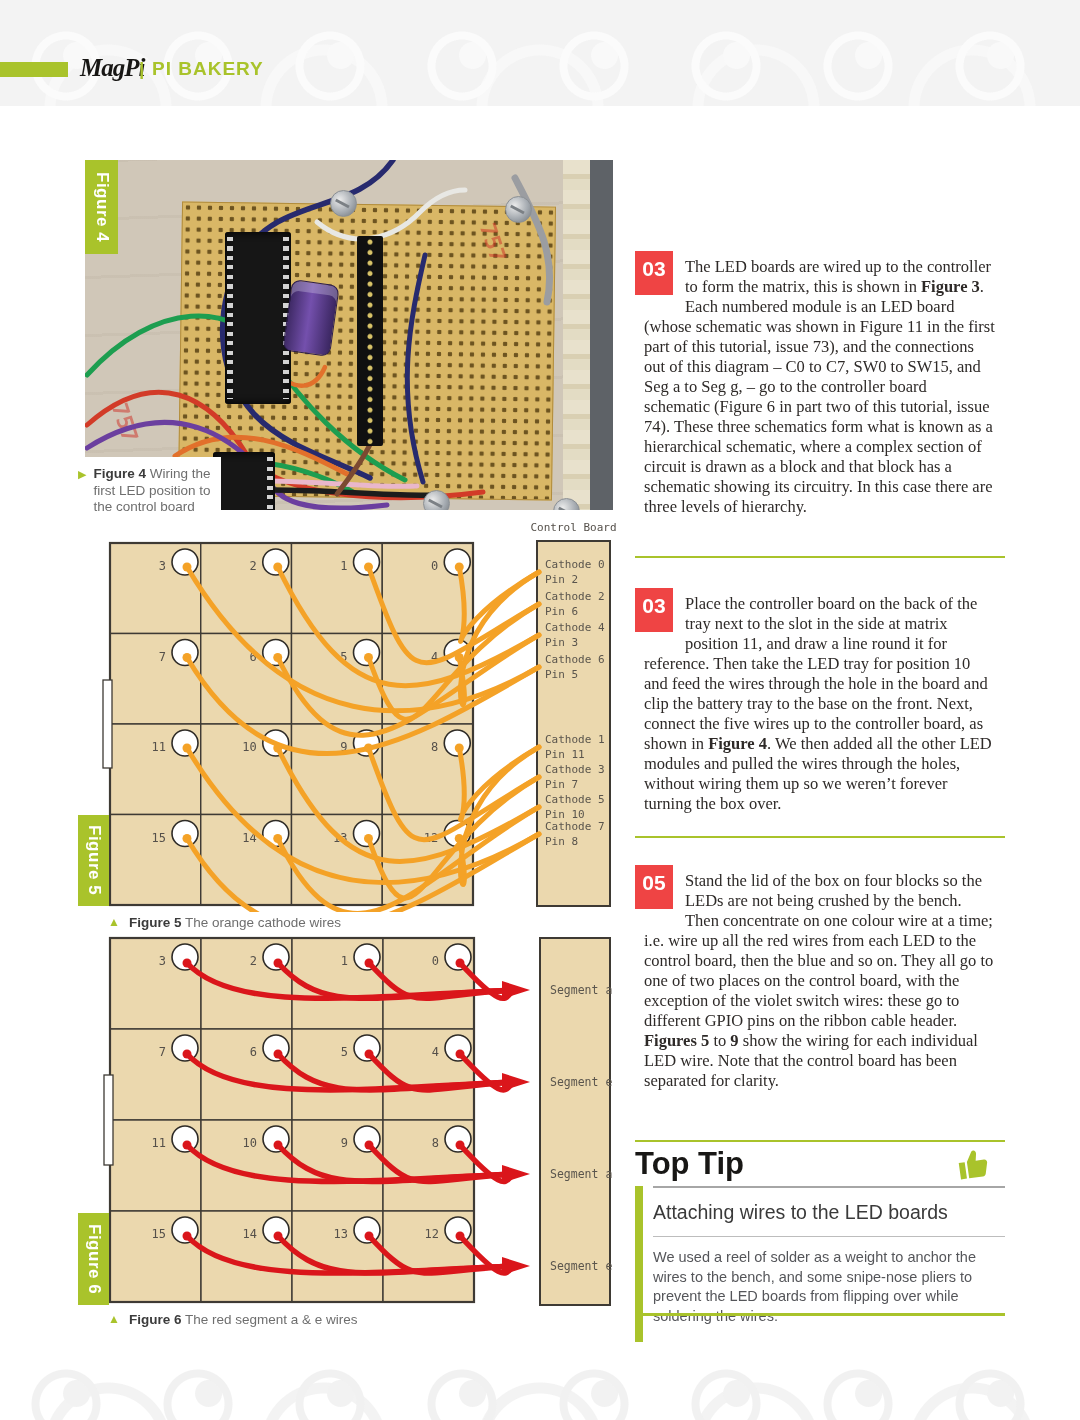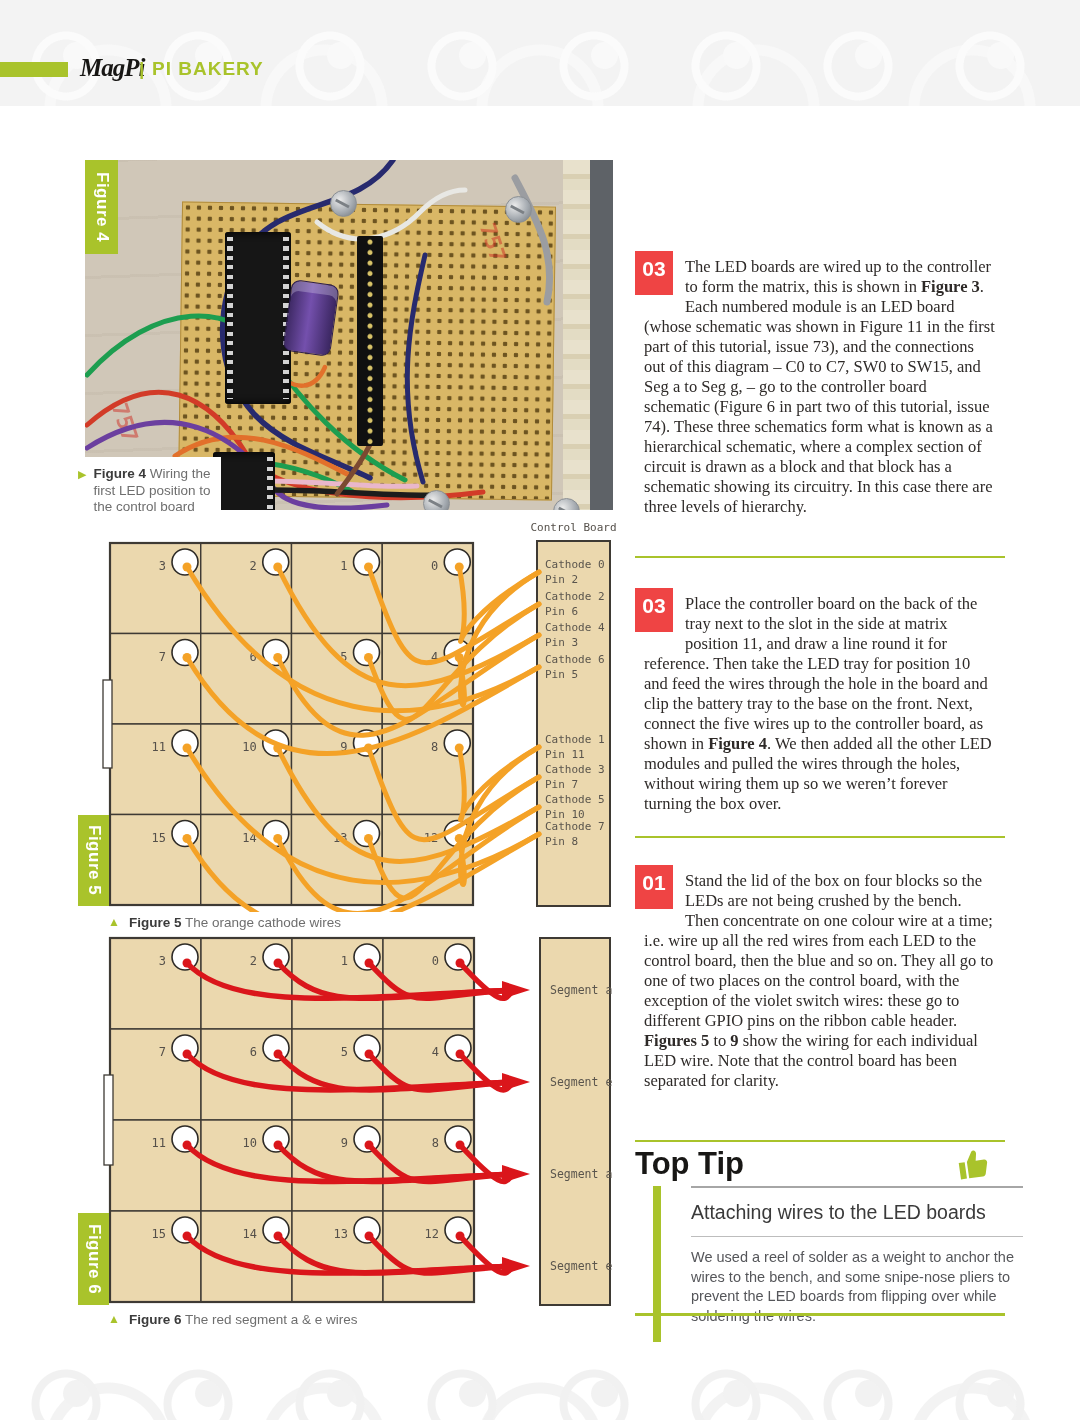--- a/index.html
+++ b/index.html
@@ -71,21 +71,21 @@
   .badge{float:left;width:38px;height:44px;background:#ef4444;border-radius:0;margin:3px 12px 4px 0;
      color:#fff;font:700 21px/36px "Liberation Sans",sans-serif;text-align:center;}
   .step h3{margin:0 0 4px 0;font:700 22px/28px "Liberation Sans",sans-serif;color:#181715;letter-spacing:-.2px;}
   .step p{margin:9px;font:16.5px/20px "Liberation Serif",serif;color:#2e2a28;}
   .step p .b{font-weight:700;}
   .hr-green{position:absolute;left:635px;width:370px;height:2px;background:#a9c32b;}
 
   
   .toptip-title{position:absolute;left:635px;top:1146px;font:700 31px "Liberation Sans",sans-serif;color:#181715;}
   .thumb{position:absolute;left:956px;top:1146px;}
-  .tipbox{position:absolute;left:635px;top:1186px;width:370px;border-left:8px solid #a9c32b;box-sizing:border-box;padding-left:30px;margin-left:18px;}
+  .tipbox{position:absolute;left:635px;top:1186px;width:370px;border-left:8px solid #a9c32b;box-sizing:border-box;padding-left:10px;}
   .tip-heading{border-top:2px solid #a6a6a6;border-bottom:1.5px solid #bdbdbd;padding:13px 0 12px;
      font:400 19.5px "Liberation Sans",sans-serif;color:#3a3a3a;}
   .tip-body{padding:11px 0 16px;font:14.5px/19.5px "Liberation Sans",sans-serif;color:#55565a;}
   .tip-bottom{position:absolute;left:635px;top:1313px;width:370px;height:3px;background:#a9c32b;}
 
   
   .footer{position:absolute;left:65px;top:1440px;display:flex;align-items:center;font-size:13.5px;color:#3b3b3b;}
   .footer .vbar{width:3px;height:15px;background:#a9c32b;}
   .footer b{color:#222;}
 </style>
@@ -358,21 +358,21 @@
     <div class="badge">03</div>
     <p><span>The LED boards are wired up to the controller to form the matrix, this is shown in </span><span class="b">Figure 3</span><span>. Each numbered module is an LED board (whose schematic was shown in Figure 11 in the first part of this tutorial, issue 73), and the connections out of this diagram – C0 to C7, SW0 to SW15, and Seg a to Seg g, – go to the controller board schematic (Figure 6 in part two of this tutorial, issue 74). These three schematics form what is known as a hierarchical schematic, where a complex section of circuit is drawn as a block and that block has a schematic showing its circuitry. In this case there are three levels of hierarchy.</span></p>
   </div>
   <div class="hr-green" style="top:556px;"></div>
   <div class="step" style="top:585px;">
     <div class="badge">03</div>
     <p><span>Place the controller board on the back of the tray next to the slot in the side at matrix position 11, and draw a line round it for reference. Then take the LED tray for position 10 and feed the wires through the hole in the board and clip the battery tray to the base on the front. Next, connect the five wires up to the controller board, as shown in </span><span class="b">Figure 4</span><span>. We then added all the other LED modules and pulled the wires through the holes, without wiring them up so we weren’t forever turning the box over.</span></p>
   </div>
   <div class="hr-green" style="top:836px;"></div>
   <div class="step" style="top:862px;">
-    <div class="badge">01</div>
+    <div class="badge">05</div>
     <p><span>Stand the lid of the box on four blocks so the LEDs are not being crushed by the bench. Then concentrate on one colour wire at a time; i.e. wire up all the red wires from each LED to the control board, then the blue and so on. They all go to one of two places on the control board, with the exception of the violet switch wires: these go to different GPIO pins on the ribbon cable header. </span><span class="b">Figures 5</span><span> to </span><span class="b">9</span><span> show the wiring for each individual LED wire. Note that the control board has been separated for clarity.</span></p>
   </div>
 
   <div class="hr-green" style="top:1140px;height:1.5px;"></div>
   <div class="toptip-title">Top Tip</div>
   <div class="thumb">
     <svg width="36" height="36" viewBox="0 0 24 24">
       <g transform="rotate(-8 12 12)">
         <path d="M2 10h4v11H2zM7.5 21h9.2c1.1 0 2-.7 2.2-1.7l1.9-7c.3-1.1-.6-2.3-1.8-2.3h-5.6l.9-4.6C14.5 4 13.7 3 12.6 3c-.6 0-1.1.3-1.4.8L7.5 10z" fill="#a9c32b"></path>
       </g>

